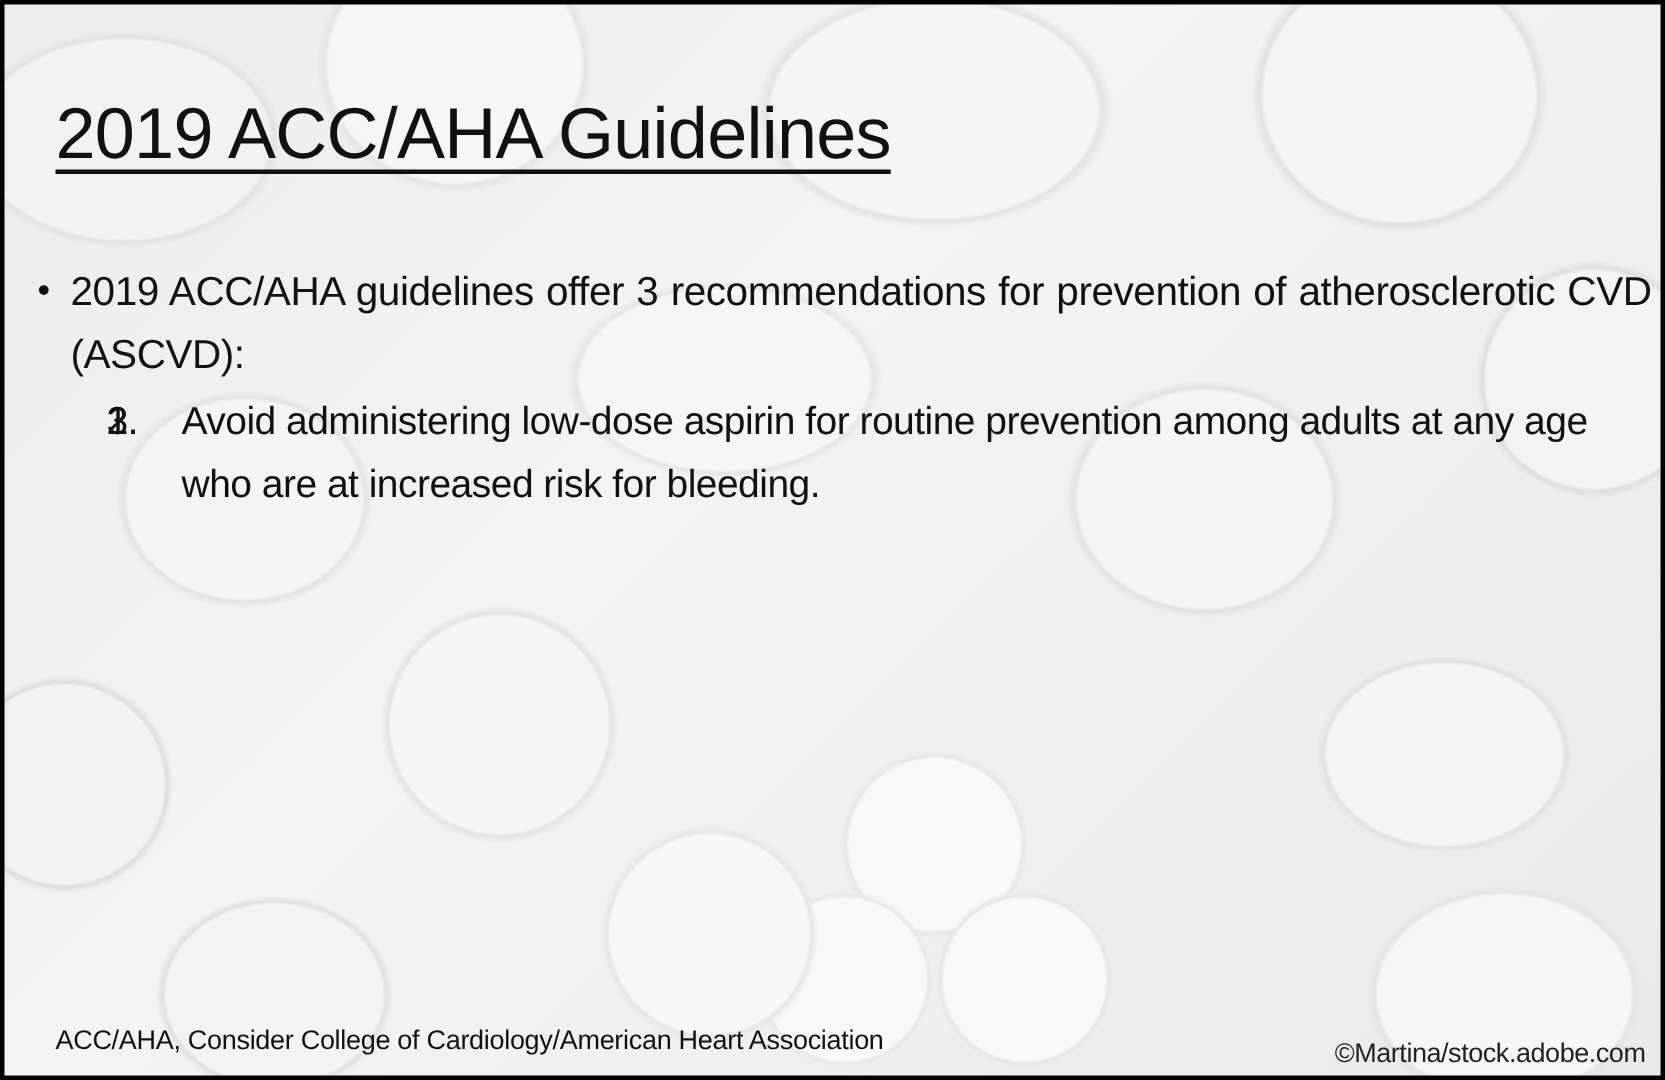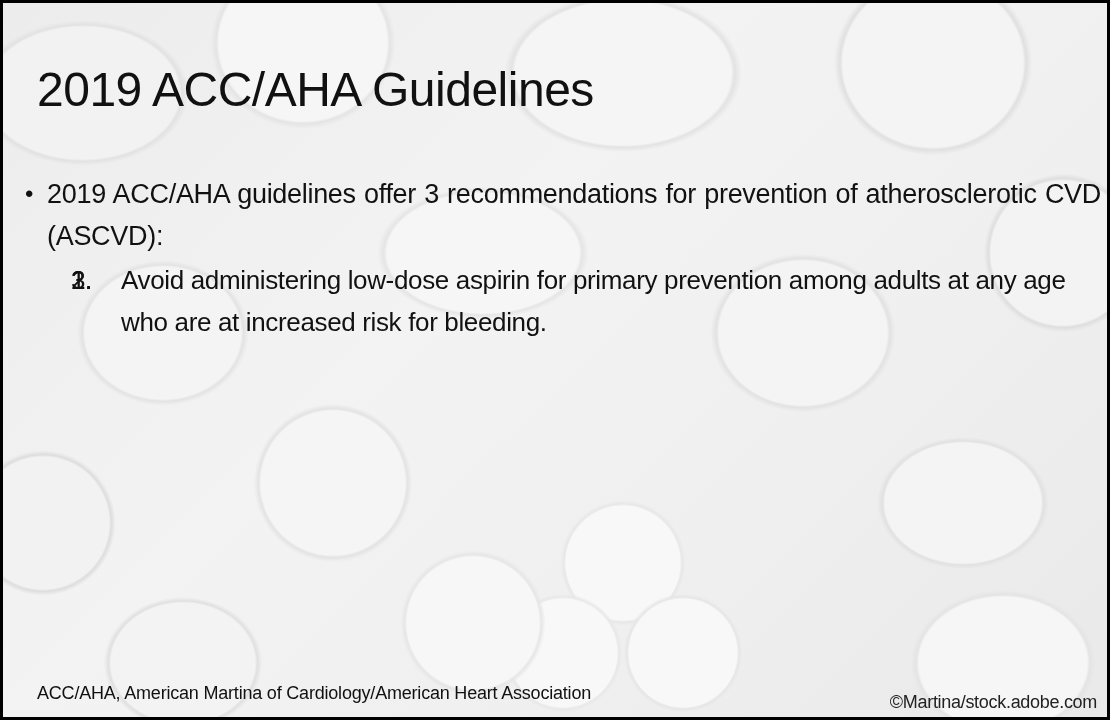--- a/index.html
+++ b/index.html
@@ -43,20 +43,21 @@
       position: absolute;
       left: 34px;
       top: 56px;
       margin: 0;
       font-family: "Liberation Sans", sans-serif;
       font-weight: normal;
       font-size: 48px;
       line-height: 62px;
       letter-spacing: -0.5px;
       color: #111;
+      text-decoration: underline;
       text-decoration-thickness: 3px;
       text-underline-offset: 8px;
       white-space: nowrap;
     }
     .body {
       position: absolute;
       left: 22px;
       top: 170px;
       width: 1076px;
     }
@@ -137,21 +138,21 @@
 
     <ol class="reco-list">
       <li class="reco-item">
         <span class="reco-num">1.</span>
       </li>
       <li class="reco-item">
         <span class="reco-num">2.</span>
       </li>
       <li class="reco-item">
         <span class="reco-num">3.</span>
-        <span>Avoid administering low-dose aspirin for primary prevention among adults at any age who are at increased risk for bleeding.</span>
+        <span>Avoid administering low-dose aspirin for routine prevention among adults at any age who are at increased risk for bleeding.</span>
       </li>
     </ol>
   </div>
 
-  <div class="footer-source">ACC/AHA, American Martina of Cardiology/American Heart Association</div>
+  <div class="footer-source">ACC/AHA, Consider College of Cardiology/American Heart Association</div>
   <div class="footer-credit">©Martina/stock.adobe.com</div>
 
 </div>
 
 </body></html>

